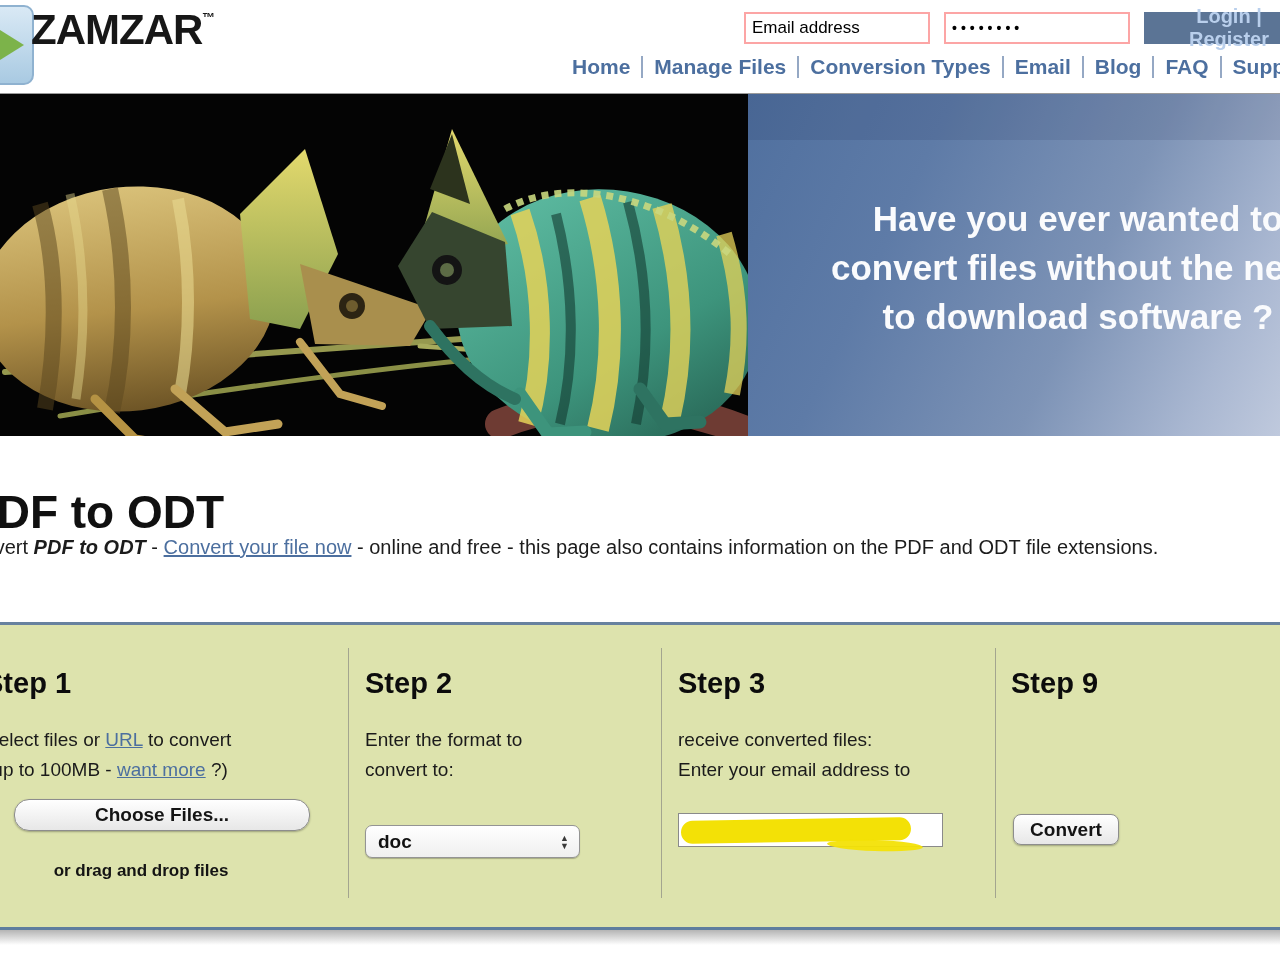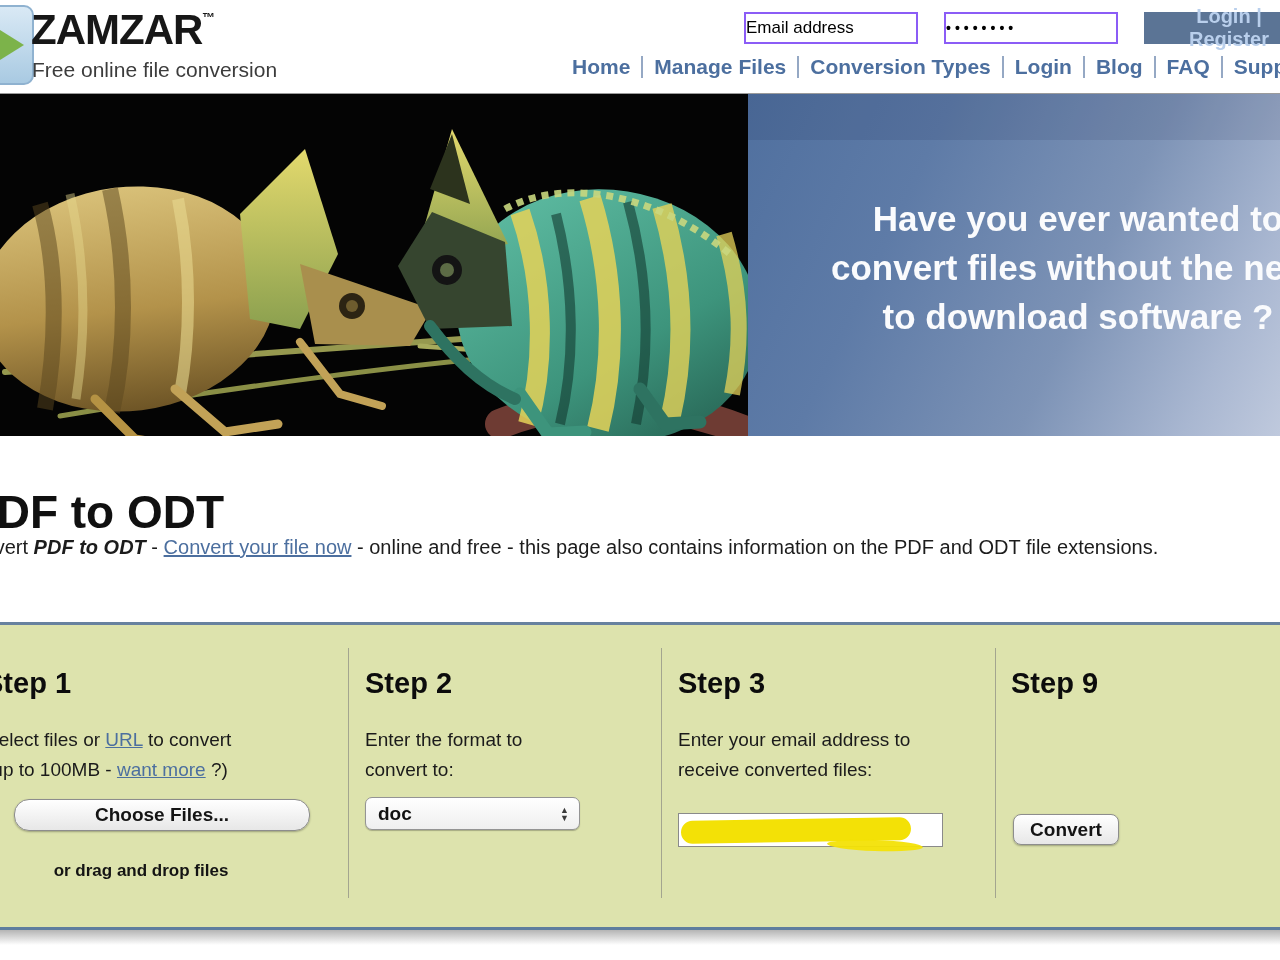--- a/index.html
+++ b/index.html
@@ -17,22 +17,22 @@
     border:2px solid #8fb2d0;display:flex;align-items:center;justify-content:center;
   }
   [data-name="logo-arrow-icon"]{
     width:0;height:0;border-left:24px solid #7cb34a;
     border-top:15px solid transparent;border-bottom:15px solid transparent;margin-left:8px;
   }
   [data-name="brand-title"]{position:absolute;left:31px;top:6px;font-size:42px;font-weight:bold;color:#171717;letter-spacing:-1px;}
   [data-name="brand-tm"]{font-size:13px;font-weight:bold;vertical-align:22px;letter-spacing:0;}
   [data-name="brand-tagline"]{position:absolute;left:32px;top:58px;font-size:21px;color:#3c3c3c;}
   [data-name="email-input"],[data-name="password-input"]{
-    position:absolute;top:12px;width:170px;height:24px;border:2px solid #8b5cf6;
-    font-family:"Liberation Sans",sans-serif;font-size:17px;color:#000;padding:2px 0;background:#fff;
+    position:absolute;top:12px;width:170px;height:24px;border:2px solid #fca5a5;
+    font-family:"Liberation Sans",sans-serif;font-size:17px;color:#000;padding:2px 6px;background:#fff;
   }
   [data-name="email-input"]{left:744px;}
   [data-name="password-input"]{left:944px;font-size:14px;font-weight:bold;letter-spacing:4px;}
   [data-name="login-button"]{
     position:absolute;left:1144px;top:12px;height:32px;min-width:170px;background:#5b7495;
     color:#b9cfec;font-weight:bold;font-size:20px;border:none;display:flex;align-items:center;
     padding:0 14px;font-family:"Liberation Sans",sans-serif;cursor:pointer;
   }
   [data-name="main-nav"]{
     position:absolute;left:572px;top:55px;display:flex;align-items:center;white-space:nowrap;
@@ -76,21 +76,21 @@
   .step-title{position:absolute;top:42px;font-size:29px;font-weight:bold;color:#0c0c0c;white-space:nowrap;}
   .step-body{position:absolute;top:100px;font-size:19px;color:#1b1b1b;line-height:30px;white-space:nowrap;}
   .panel-btn{
     position:absolute;background:linear-gradient(#ffffff,#e7e7e7);border:1px solid #8d8d8d;
     font-family:"Liberation Sans",sans-serif;font-weight:bold;font-size:19px;color:#141414;
     box-shadow:0 1px 2px rgba(0,0,0,0.30);cursor:pointer;
   }
   [data-name="choose-files-button"]{left:14px;top:174px;width:296px;height:32px;border-radius:15px;}
   [data-name="drag-drop-text"]{position:absolute;left:-14px;top:236px;width:310px;text-align:center;font-weight:bold;font-size:17px;color:#141414;}
   [data-name="format-select"]{
-    position:absolute;left:365px;top:172px;width:215px;height:33px;border-radius:7px;
+    position:absolute;left:365px;top:200px;width:215px;height:33px;border-radius:7px;
     border:1px solid #949494;background:linear-gradient(#ffffff,#efefef);
     display:flex;align-items:center;padding:0 10px 0 12px;box-sizing:border-box;
     font-weight:bold;font-size:19px;color:#111;box-shadow:0 1px 1px rgba(0,0,0,0.25);cursor:pointer;
   }
   [data-name="select-arrows-icon"]{margin-left:auto;display:flex;flex-direction:column;font-size:9px;line-height:8px;color:#3a3a3a;}
   [data-name="email-field"]{
     position:absolute;left:678px;top:188px;width:265px;height:34px;background:#fff;border:1px solid #8a8a8a;box-sizing:border-box;
   }
   [data-name="email-redaction-highlight"]{
     position:absolute;left:2px;top:5px;width:230px;height:23px;background:#f3e106;border-radius:12px;transform:rotate(-1deg);
@@ -101,34 +101,33 @@
   [data-name="convert-button"]{left:1013px;top:189px;width:106px;height:31px;border-radius:8px;}
 </style>
 </head>
 <body>
 
 <div data-name="header">
   <div data-name="zamzar-logo-icon">
     <span data-name="logo-arrow-icon"></span>
   </div>
   <div data-name="brand-title"><span>ZAMZAR</span><span data-name="brand-tm">™</span></div>
-  <div data-name="brand-tagline">Free online file conversion</div>
 
   <input data-name="email-input" value="Email address" style="">
   <input data-name="password-input" value="••••••••" style="">
   <button data-name="login-button">Login | Register</button>
 
   <div data-name="main-nav">
     <a data-name="nav-home">Home</a>
       <span class="navsep" data-name="nav-separator"></span>
     <a data-name="nav-manage-files">Manage Files</a>
       <span class="navsep" data-name="nav-separator"></span>
     <a data-name="nav-conversion-types">Conversion Types</a>
       <span class="navsep" data-name="nav-separator"></span>
-    <a data-name="nav-tools">Login</a>
+    <a data-name="nav-tools">Email</a>
       <span class="navsep" data-name="nav-separator"></span>
     <a data-name="nav-blog">Blog</a>
       <span class="navsep" data-name="nav-separator"></span>
     <a data-name="nav-faq">FAQ</a>
       <span class="navsep" data-name="nav-separator"></span>
     <a data-name="nav-support">Support</a>
   </div>
 </div>
 <div data-name="header-rule"></div>
 
@@ -226,22 +225,22 @@
   <div data-name="format-select">
     <span data-name="format-select-value">doc</span>
     <span data-name="select-arrows-icon">
       <span>▲</span>
       <span>▼</span>
     </span>
   </div>
 
   <div class="step-title" style="left:678px" data-name="step3-title">Step 3</div>
   <div class="step-body" style="left:678px" data-name="step3-text">
+    <div>receive converted files:</div>
     <div>Enter your email address to</div>
-    <div>receive converted files:</div>
   </div>
   <div data-name="email-field">
     <div data-name="email-redaction-highlight"></div>
     <div data-name="email-redaction-tail"></div>
   </div>
 
   <div class="step-title" style="left:1011px" data-name="step4-title">Step 9</div>
   <button class="panel-btn" data-name="convert-button">Convert</button>
 </div>
 <div data-name="steps-panel-shadow"></div>

